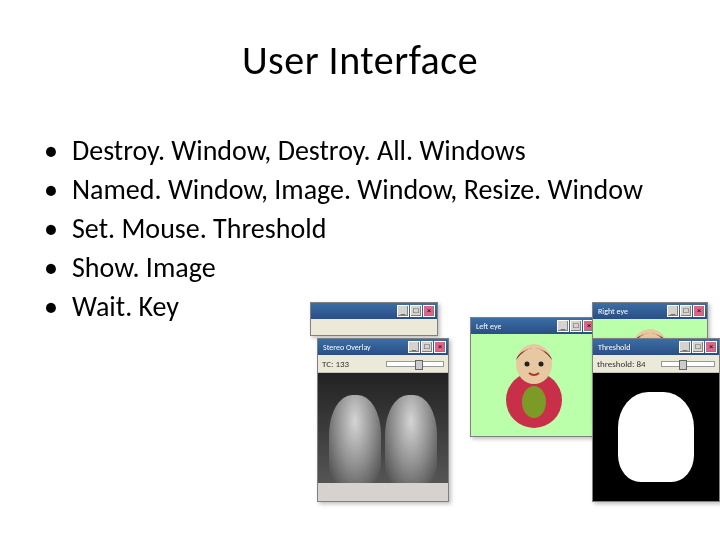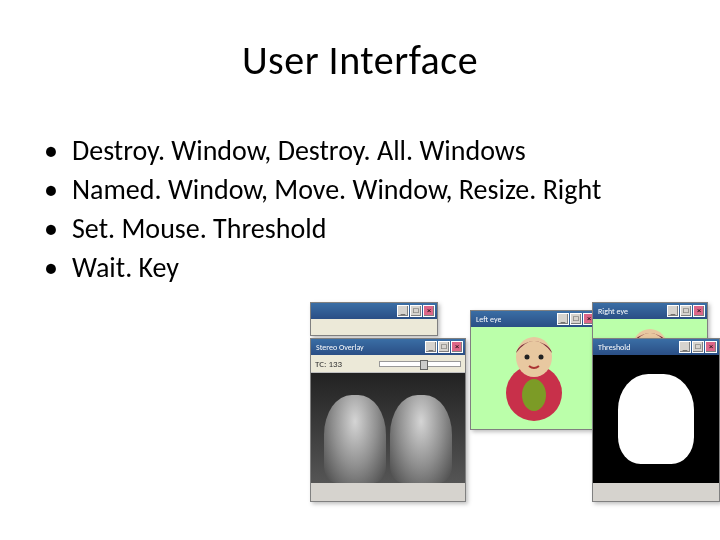--- a/index.html
+++ b/index.html
@@ -30,41 +30,42 @@
   .stereo-body .ghost { width:40%; height:80%; background:radial-gradient(ellipse at 50% 30%, #e6e6e6 0%, #999 50%, #444 100%); border-radius:45% 45% 20% 20%; margin:0 2px; opacity:.9; }
 </style>
 </head>
 <body>
 
 <div class="slide">
   <h1 class="title">User Interface</h1>
   <div class="content">
     <ul class="bullets">
       <li>Destroy. Window, Destroy. All. Windows</li>
-      <li>Named. Window, Move. Window, Resize. Right</li>
+      <li>Named. Window, Image. Window, Resize. Window</li>
       <li>Set. Mouse. Threshold</li>
+      <li>Show. Image</li>
       <li>Wait. Key</li>
     </ul>
   </div>
 
   <div class="fig">
 
     <div class="panel" style="left:0;top:0;width:128px;height:34px;">
       <div class="titlebar">
         <span class="t"></span>
         <div class="btns">
           <span>_</span>
           <span>□</span>
           <span class="close">×</span>
         </div>
       </div>
       <div class="body" style="background:#ece9d8;"></div>
     </div>
 
-    <div class="panel" style="left:0;top:36px;width:156px;height:164px;">
+    <div class="panel" style="left:7px;top:36px;width:132px;height:164px;">
       <div class="titlebar">
         <span class="t">Stereo Overlay</span>
         <div class="btns">
           <span>_</span>
           <span>□</span>
           <span class="close">×</span>
         </div>
       </div>
       <div>
         <div class="slider-row">
@@ -73,21 +74,21 @@
               <div class="thumb" style="left:50%;"></div>
             </div>
         </div>
         <div class="stereo-body" style="height:110px;">
           <div class="ghost"></div>
           <div class="ghost"></div>
         </div>
       </div>
     </div>
 
-    <div class="panel" style="left:160px;top:8px;width:128px;height:120px;">
+    <div class="panel" style="left:160px;top:15px;width:128px;height:120px;">
       <div class="titlebar">
         <span class="t">Left eye</span>
         <div class="btns">
           <span>_</span>
           <span>□</span>
           <span class="close">×</span>
         </div>
       </div>
       <div class="body doll" style="background:#bfa;">
         <svg width="70" height="90" viewBox="0 0 70 90">
@@ -127,20 +128,26 @@
     <div class="panel" style="left:282px;top:36px;width:128px;height:164px;">
       <div class="titlebar">
         <span class="t">Threshold</span>
         <div class="btns">
           <span>_</span>
           <span>□</span>
           <span class="close">×</span>
         </div>
       </div>
       <div>
+        <div class="slider-row">
+          <span class="lab">threshold: 84</span>
+          <div class="track">
+              <div class="thumb" style="left:32%;"></div>
+            </div>
+        </div>
         <div class="thresh-body" style="height:128px;">
           <div class="blob"></div>
         </div>
       </div>
     </div>
 
   </div>
 </div>
 
 </body></html>

